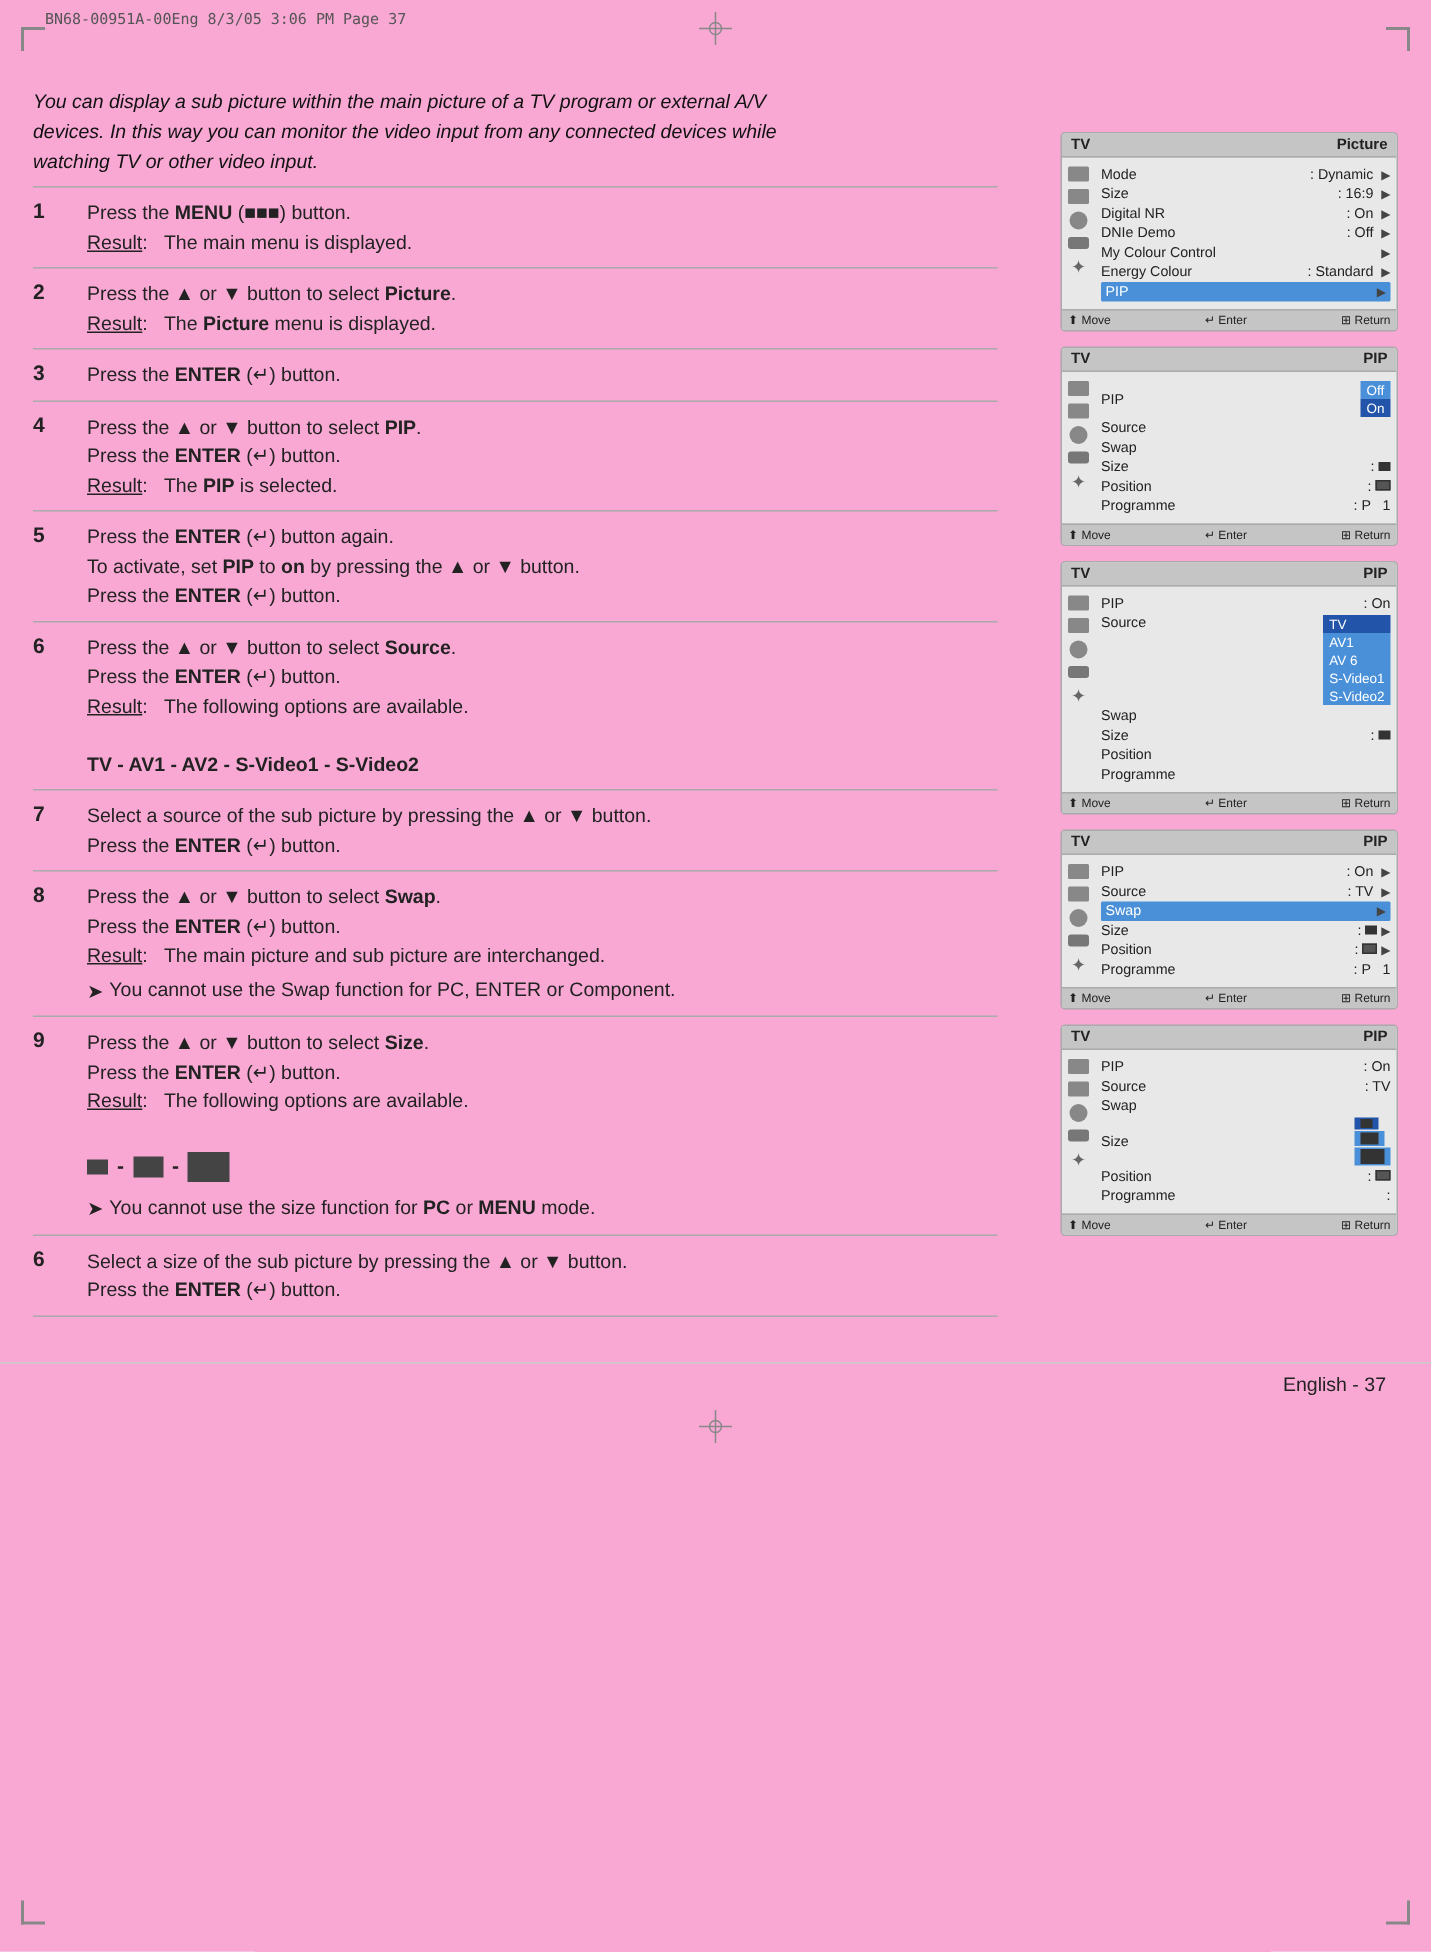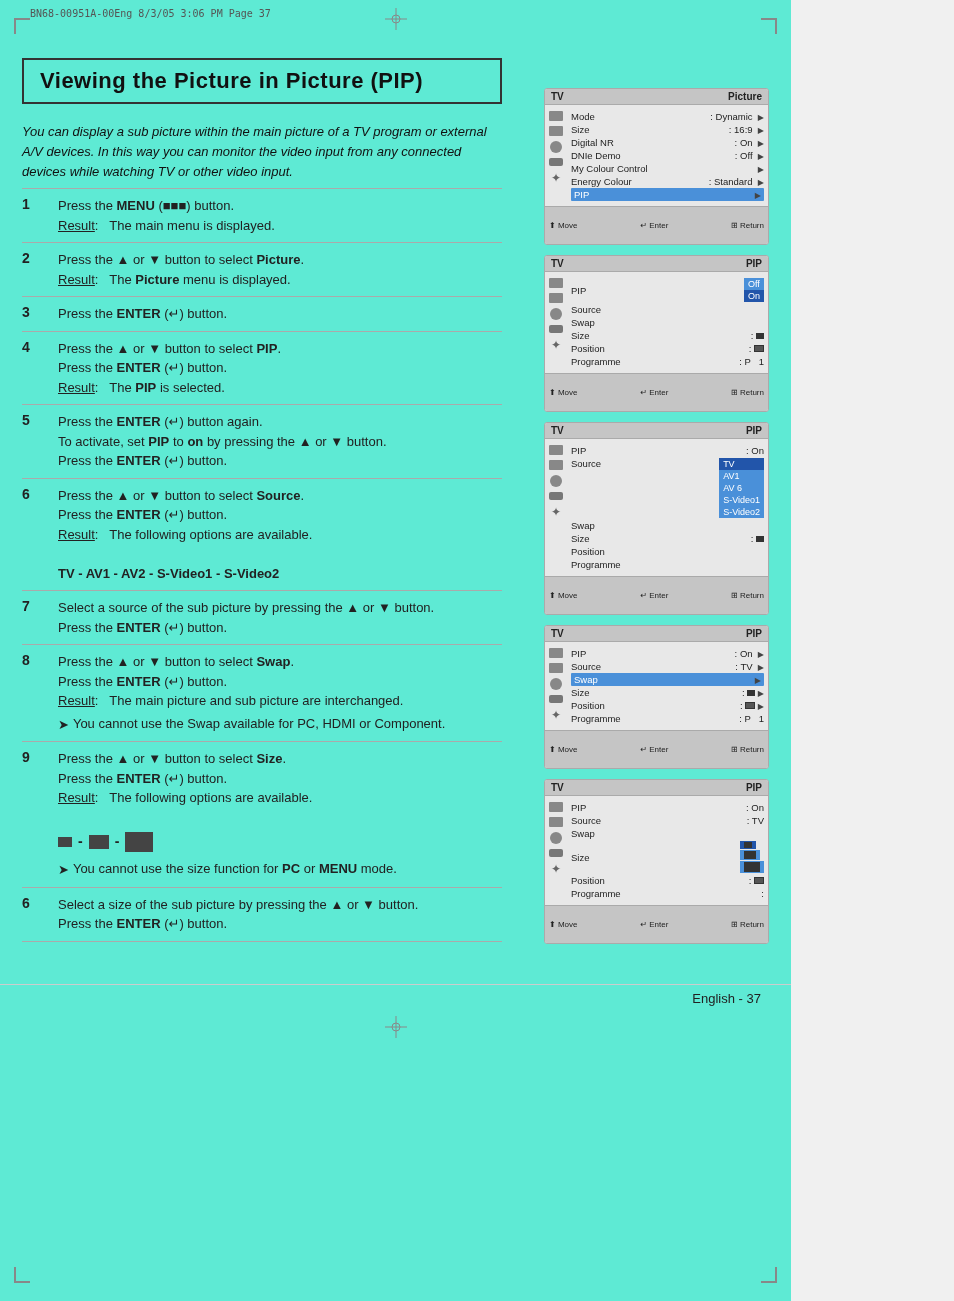--- a/index.html
+++ b/index.html
@@ -6,23 +6,23 @@
     body {
       width: 954px;
       min-height: 1301px;
       background: #f0f0f0;
       font-family: Arial, sans-serif;
       font-size: 13px;
       color: #222;
       position: relative;
     }
     .page-outer {
-      width: 791px;
+      width: 954px;
       min-height: 1301px;
-      background: #5eead4;
+      background: #f9a8d4;
       padding: 18px 0 0 0;
       position: relative;
     }
     
     .header-bar {
       position: absolute;
       top: 8px;
       left: 30px;
       font-size: 10px;
       color: #555;
@@ -158,21 +158,21 @@
     }
 
     
     .footer {
       display: flex;
       justify-content: flex-end;
       align-items: center;
       padding: 6px 30px 10px 30px;
       font-size: 13px;
       border-top: 1px solid #ccc;
-      margin-top: 20px;
+      margin-top: 10px;
     }
 
     
     .tv-screen {
       background: #e8e8e8;
       border: 1.5px solid #aaa;
       border-radius: 3px;
       font-size: 10px;
       overflow: hidden;
     }
@@ -230,21 +230,21 @@
     .tv-menu-row.highlight {
       background: #4a90d9;
       color: #fff;
       padding: 1px 3px;
       border-radius: 1px;
     }
     .tv-footer {
       display: flex;
       justify-content: space-between;
       background: #c5c5c5;
-      padding: 14px 4px;
+      padding: 2px 4px;
       font-size: 8px;
       border-top: 1px solid #aaa;
     }
     .tv-footer span { display: flex; align-items: center; gap: 2px; }
     .tv-dropdown-option {
       background: #4a90d9;
       color: #fff;
       padding: 1px 4px;
       font-size: 9px;
       display: block;
@@ -298,23 +298,20 @@
       <line x1="11" y1="0" x2="11" y2="22" stroke="#888" stroke-width="1"></line>
       <line x1="0" y1="11" x2="22" y2="11" stroke="#888" stroke-width="1"></line>
       <circle cx="11" cy="11" r="4" stroke="#888" stroke-width="1" fill="none"></circle>
     </svg>
   </div>
 
   <div class="main-content">
 
     <div class="left-col">
       
-      <div class="title-box">
-        <h1>Viewing the Picture in Picture (PIP)</h1>
-      </div>
 
       
       <p class="intro-para">You can display a sub picture within the main picture of a TV program or external A/V devices. In this way you can monitor the video input from any connected devices while watching TV or other video input.</p>
 
       
       <table class="steps-table">
         <tbody>
 
           <tr class="step-row">
             <td class="step-num">1</td>
@@ -376,21 +373,21 @@
           </tr>
 
           <tr class="step-row">
             <td class="step-num">8</td>
             <td class="step-content">
               Press the ▲ or ▼ button to select <b>Swap</b>.<br>
               Press the <b>ENTER</b> (↵) button.<br>
               <span class="result-line"><span class="result-label">Result</span>:&nbsp;&nbsp;&nbsp;The main picture and sub picture are interchanged.</span>
               <div class="note-line">
                 <span class="arrow-bullet">➤</span>
-                <span>You cannot use the Swap available for PC, HDMI or Component.</span>
+                <span>You cannot use the Swap function for PC, ENTER or Component.</span>
               </div>
             </td>
           </tr>
 
           <tr class="step-row">
             <td class="step-num">9</td>
             <td class="step-content">
               Press the ▲ or ▼ button to select <b>Size</b>.<br>
               Press the <b>ENTER</b> (↵) button.<br>
               <span class="result-line"><span class="result-label">Result</span>:&nbsp;&nbsp;&nbsp;The following options are available.</span><br>

